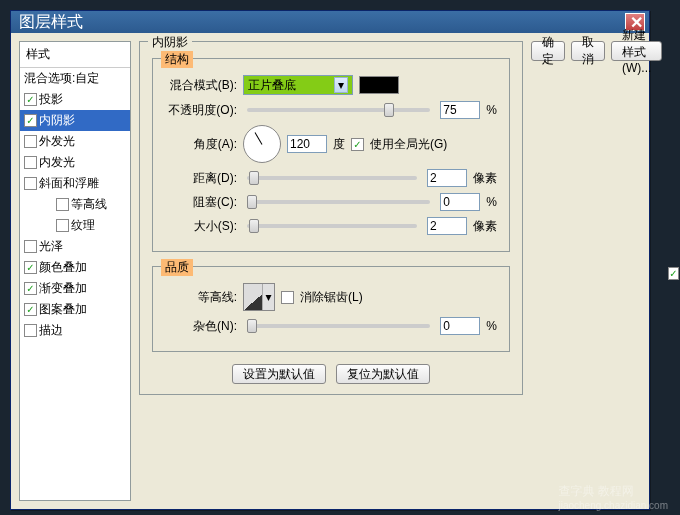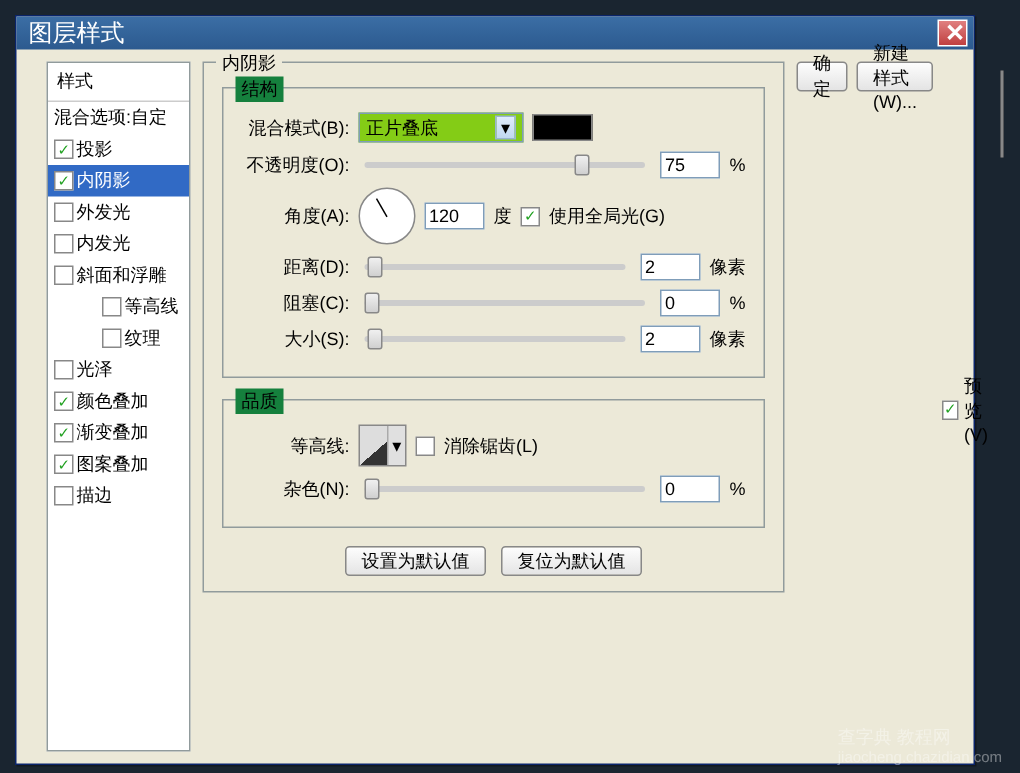--- a/index.html
+++ b/index.html
@@ -2,32 +2,32 @@
 <html><head>
 <meta charset="utf-8">
 <style>
 * { box-sizing: border-box; margin: 0; padding: 0; font-family: "Microsoft YaHei", SimSun, sans-serif; font-size: 12px; }
 body { background: #1a2530; padding: 10px; }
 .window { width: 640px; height: 500px; background: #ece9d8; border: 1px solid #0a246a; box-shadow: 1px 1px 0 rgba(0,0,0,0.3); position: relative; }
 .titlebar { height: 22px; background: linear-gradient(#3b6ea5, #2c5a8f); color: #fff; display: flex; align-items: center; padding: 0 4px; }
 .titlebar span { flex: 1; padding-left: 4px; font-size: 16px; }
 .closebtn { width: 20px; height: 18px; background: linear-gradient(#e08080, #c04040); border: 1px solid #fff; color: #fff; display: flex; align-items: center; justify-content: center; cursor: pointer; font-weight: bold; }
 .body { display: flex; padding: 8px; gap: 8px; height: calc(100% - 22px); }
-.leftcol { width: 96px; margin-left: 12px; }
+.leftcol { width: 112px; }
 .stylebox { border: 1px solid #919b9c; background: #fff; height: 100%; }
 .stylehead { padding: 4px 6px; border-bottom: 1px solid #ccc; }
 .styleitem { padding: 2px 4px; display: flex; align-items: center; gap: 2px; cursor: pointer; }
 .styleitem.indent { padding-left: 36px; }
 .styleitem.selected { background: #316ac5; color: #fff; }
 .chk { width: 13px; height: 13px; border: 1px solid #888; background: #fff; display: inline-flex; align-items: center; justify-content: center; font-size: 10px; color: #21a121; }
 .midcol { flex: 1; display: flex; flex-direction: column; gap: 8px; }
 .fieldset { border: 1px solid #919b9c; padding: 10px 12px; position: relative; }
 .fieldset > legend { position: absolute; top: -8px; left: 8px; background: #ece9d8; padding: 0 4px; }
 .inner-fieldset { border: 1px solid #919b9c; padding: 10px 12px; margin-top: 6px; position: relative; }
-.inner-fieldset > legend { position: absolute; top: -8px; left: 8px; background: #15803d; padding: 0 4px; }
+.inner-fieldset > legend { position: absolute; top: -8px; left: 8px; background: #fdba74; padding: 0 4px; }
 .row { display: flex; align-items: center; margin: 6px 0; gap: 6px; }
 .lbl { width: 72px; text-align: right; }
 .select { border: 1px solid #7f9db9; background: #84cc16; height: 20px; padding: 0 4px; display: flex; align-items: center; justify-content: space-between; width: 110px; cursor: pointer; }
 .select .arrow { width: 14px; height: 16px; background: linear-gradient(#e0ecfc,#c0d8f0); border: 1px solid #99b4d1; display:flex;align-items:center;justify-content:center; }
 .colorbox { width: 40px; height: 18px; background: #000; border: 1px solid #888; cursor: pointer; }
 .slider { flex: 1; height: 4px; background: #ccc; position: relative; border-radius: 2px; margin: 0 4px; }
 .slider .thumb { position: absolute; top: -5px; width: 10px; height: 14px; background: linear-gradient(#f0f0f0,#d0d0d0); border: 1px solid #888; border-radius: 2px; }
 .numbox { width: 40px; height: 18px; border: 1px solid #7f9db9; background: #fff; padding: 0 2px; text-align: left; display:flex;align-items:center; }
 .dial { width: 38px; height: 38px; border: 1px solid #888; border-radius: 50%; background: #fff; position: relative; }
 .dial .needle { position: absolute; left: 50%; top: 50%; width: 14px; height: 1px; background: #000; transform-origin: left center; transform: rotate(-120deg); }
@@ -205,20 +205,23 @@
               <span>复位为默认值</span>
             </div>
         </div>
       </div>
     </div>
     <div class="rightcol">
       <div class="btn">
           <span>确定</span>
         </div>
       <div class="btn">
+          <span>取消</span>
+        </div>
+      <div class="btn">
           <span>新建样式(W)...</span>
         </div>
       <div class="preview-chk">
         <span class="chk">✓</span>
         <span>预览(V)</span>
       </div>
       <div class="preview-img"></div>
     </div>
   </div>
 </div>

